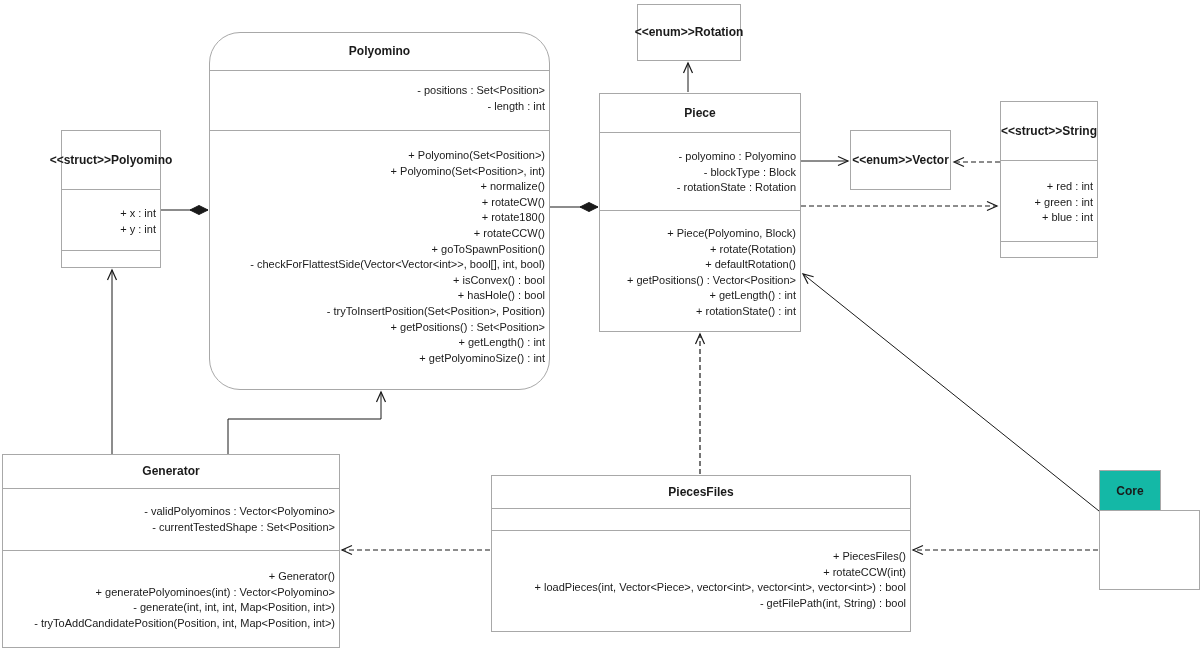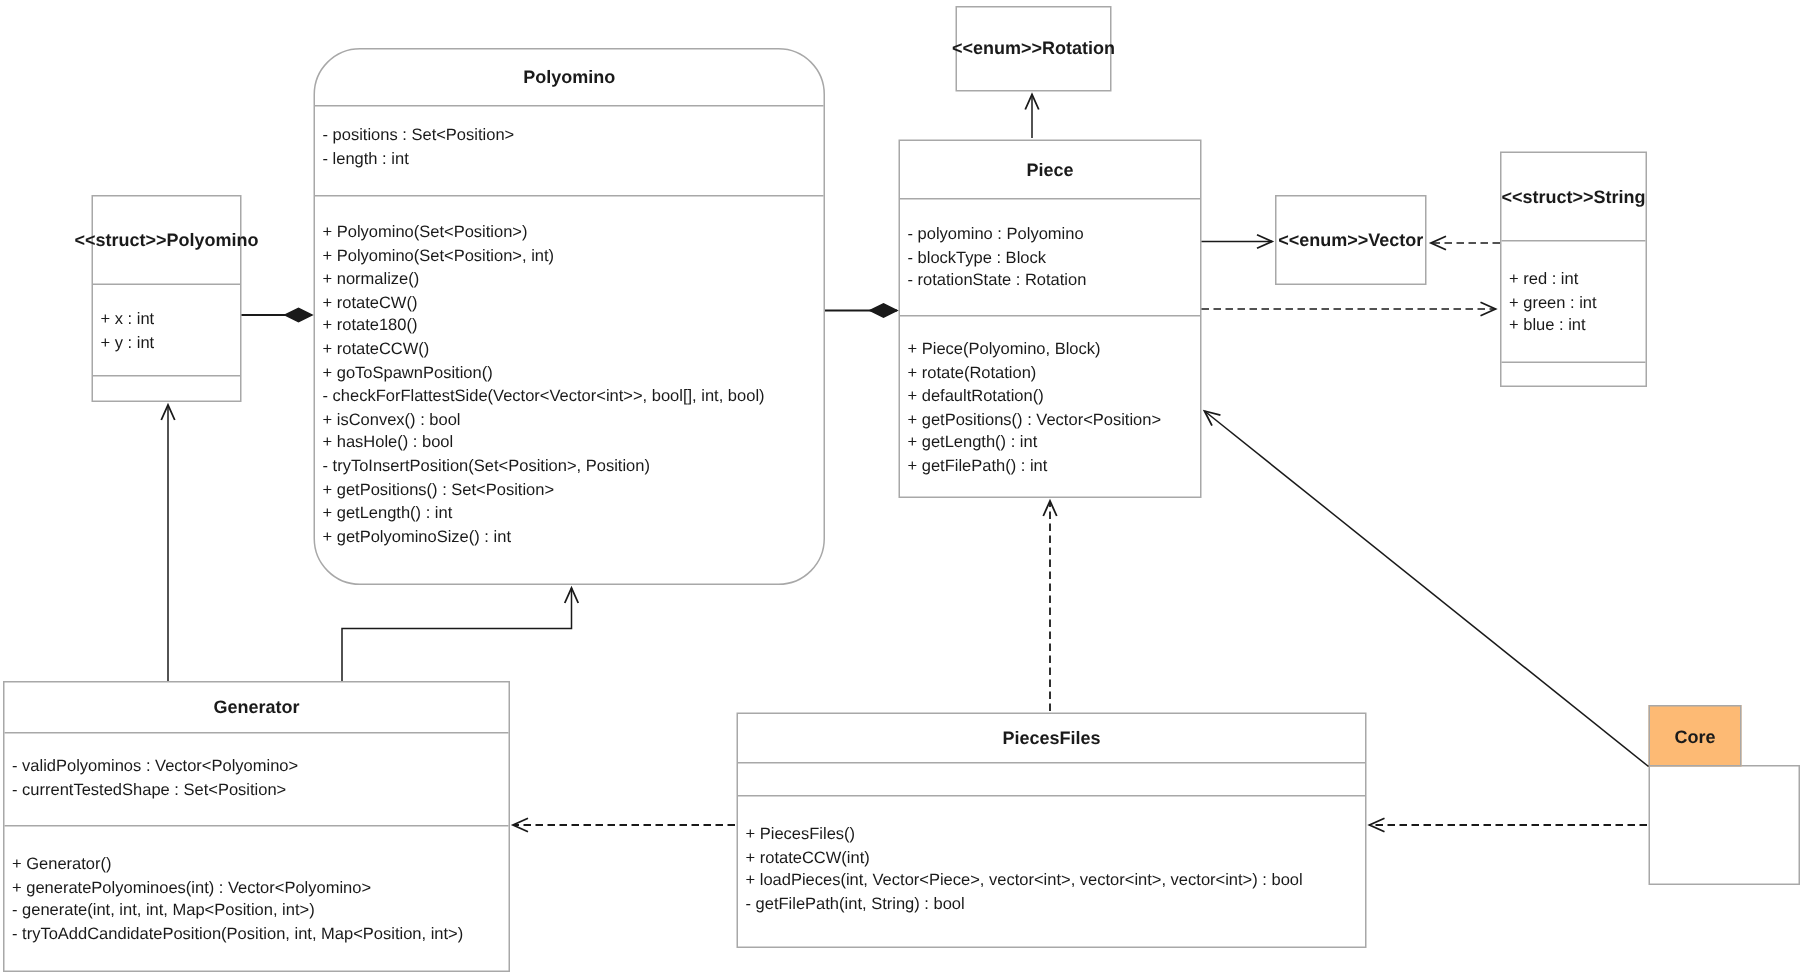--- a/index.html
+++ b/index.html
@@ -30,21 +30,21 @@
     flex: 0 0 auto;
   }
   .uml-class.simple .uml-title { border-bottom: none; flex: 1 1 auto; }
   .uml-attrs {
     border-bottom: 1px solid #a8a8a8;
     padding: 12px 4px 0 5px;
     flex: 0 0 auto;
     overflow: hidden;
   }
   .uml-methods { padding: 14px 4px 0 5px; flex: 1 1 auto; overflow: hidden; }
-  .member { font-size: 11px; line-height: 15.6px; white-space: nowrap; }
+  .member { font-size: 11px; line-height: 15.6px; white-space: nowrap; text-align: right; }
 
   
   #box-position     { left: 61px;  top: 130px; width: 100px; height: 138px; }
   #box-position .uml-title  { height: 59px; }
   #box-position .uml-attrs  { height: 61px; padding-top: 16px; }
 
   #box-polyomino    { left: 209px; top: 32px;  width: 341px; height: 358px; border-radius: 31px; }
   #box-polyomino .uml-title { height: 38px; }
   #box-polyomino .uml-attrs { height: 60px; }
   #box-polyomino .uml-methods { padding-top: 17px; }
@@ -68,21 +68,21 @@
   #box-generator .uml-methods { padding-top: 18px; }
 
   #box-piecesfiles  { left: 491px; top: 475px; width: 420px; height: 157px; }
   #box-piecesfiles .uml-title { height: 33px; }
   #box-piecesfiles .uml-attrs { height: 22px; padding: 0; }
   #box-piecesfiles .uml-methods { padding-top: 18px; }
 
   
   #core-tab {
     position: absolute; left: 1099px; top: 470px; width: 62px; height: 41px;
-    background: #fdba74; border: 1px solid #a8a8a8;
+    background: #14b8a6; border: 1px solid #a8a8a8;
     display: flex; align-items: center; justify-content: center;
     font-weight: bold; font-size: 12px;
     z-index: 3;
   }
   #core-body {
     position: absolute; left: 1099px; top: 510px; width: 101px; height: 80px;
     background: #ffffff; border: 1px solid #a8a8a8;
     z-index: 2;
   }
 
@@ -147,21 +147,21 @@
         <div class="member">- polyomino : Polyomino</div>
         <div class="member">- blockType : Block</div>
         <div class="member">- rotationState : Rotation</div>
       </div>
     <div class="uml-methods">
         <div class="member">+ Piece(Polyomino, Block)</div>
         <div class="member">+ rotate(Rotation)</div>
         <div class="member">+ defaultRotation()</div>
         <div class="member">+ getPositions() : Vector&lt;Position&gt;</div>
         <div class="member">+ getLength() : int</div>
-        <div class="member">+ getFilePath() : int</div>
+        <div class="member">+ rotationState() : int</div>
       </div>
   </div>
 
   <div class="uml-class simple" id="box-block">
     <div class="uml-title">
       <div>&lt;&lt;enum&gt;&gt;</div>
       <div>Vector</div>
     </div>
   </div>
 

